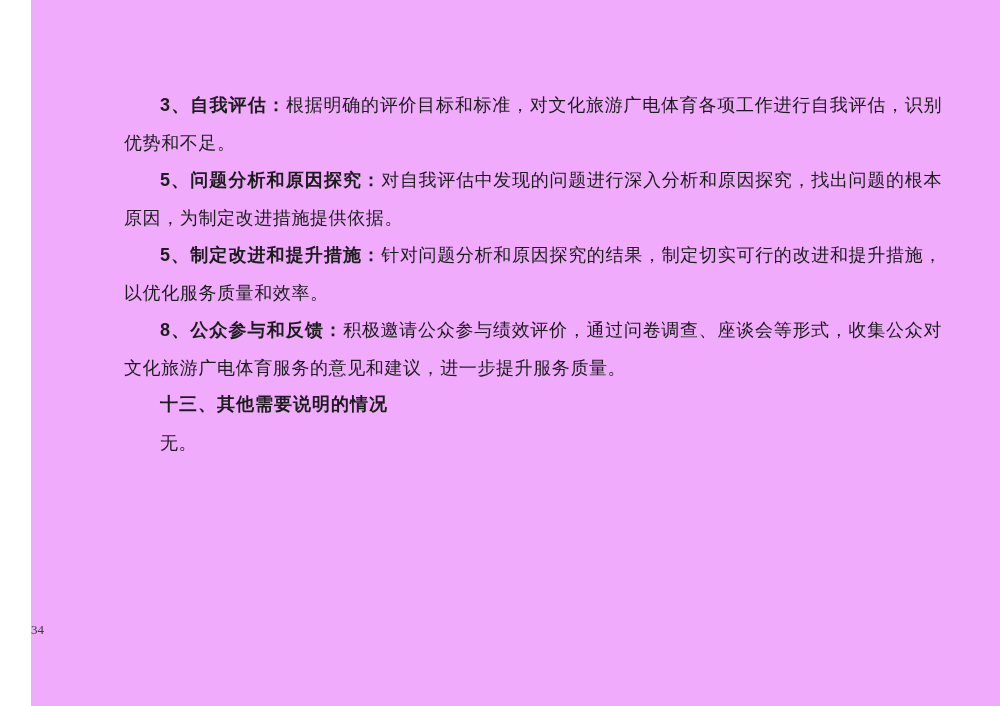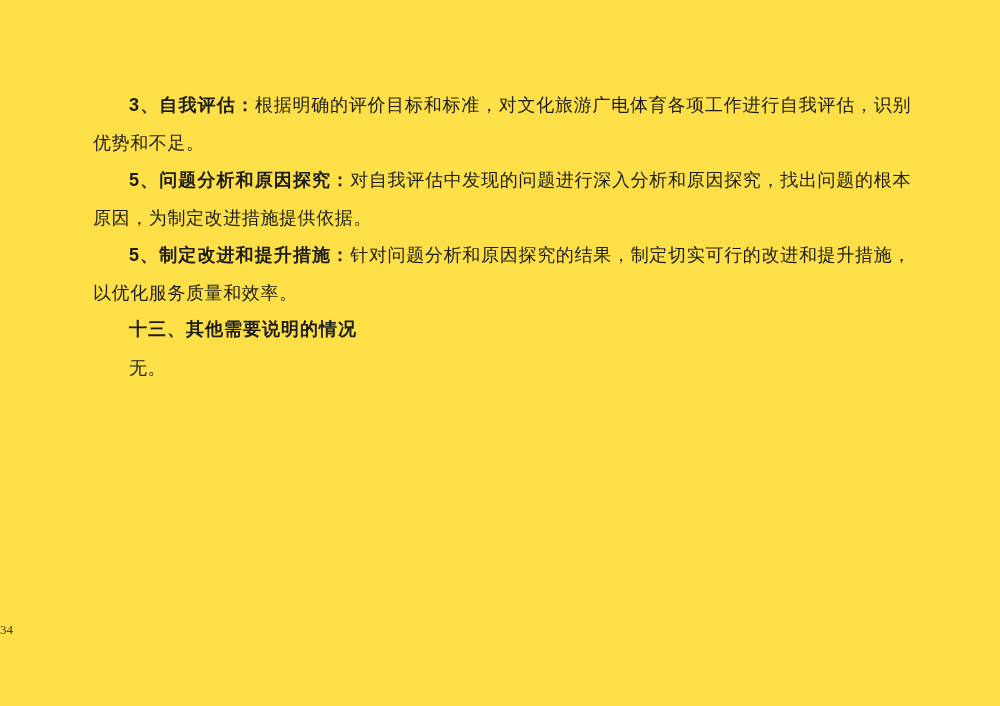--- a/index.html
+++ b/index.html
@@ -12,21 +12,22 @@
     width: 1000px;
     height: 706px;
     position: relative;
     overflow: hidden;
     font-family: "Liberation Serif", "DejaVu Serif", serif;
     color: #1c1c1c;
   }
   .page {
     position: absolute;
     inset: 0;
-    background: #fde047;
+    background: #f0abfc;
+    margin-left: 31px;
   }
   .content {
     position: absolute;
     top: 87px;
     left: 93px;
     width: 818px;
   }
   .para {
     margin: 0;
     font-size: 18px;
@@ -75,20 +76,21 @@
   <div class="content">
 
     <p class="para"><span class="label">3、自我评估：</span><span class="body-text">根据明确的评价目标和标准，对文化旅游广电体育各项工作进行自我评估，识别优势和不足。</span></p>
 
     <p class="para"><span class="label">5、问题分析和原因探究：</span><span class="body-text">对自我评估中发现的问题进行深入分析和原因探究，找出问题的根本原因，为制定改进措施提供依据。</span></p>
 
     <p class="para"><span class="label">5、制定改进和提升措施：</span><span class="body-text">针对问题分析和原因探究的结果，制定切实可行的改进和提升措施，以优化服务质量和效率。</span></p>
 
 
 
+    <p class="para"><span class="label">8、公众参与和反馈：</span><span class="body-text">积极邀请公众参与绩效评价，通过问卷调查、座谈会等形式，收集公众对文化旅游广电体育服务的意见和建议，进一步提升服务质量。</span></p>
 
     <p class="heading">十三、其他需要说明的情况</p>
 
     <p class="closing">无。</p>
 
   </div>
 
   <div class="page-number">34</div>
 </div>
 

